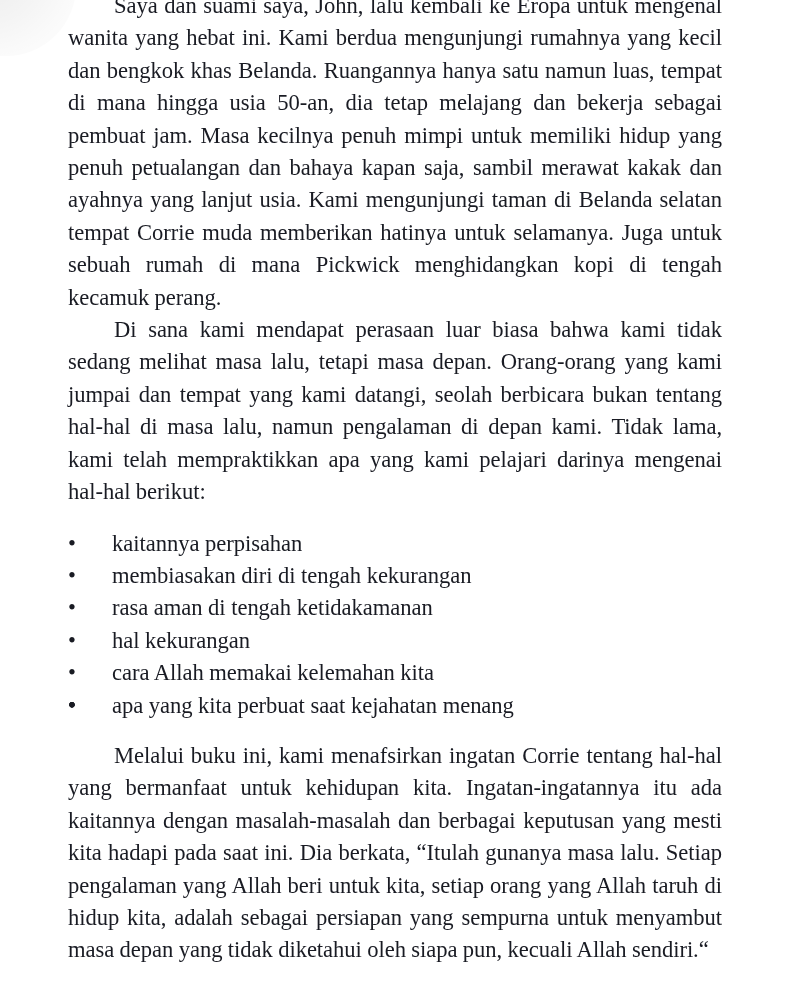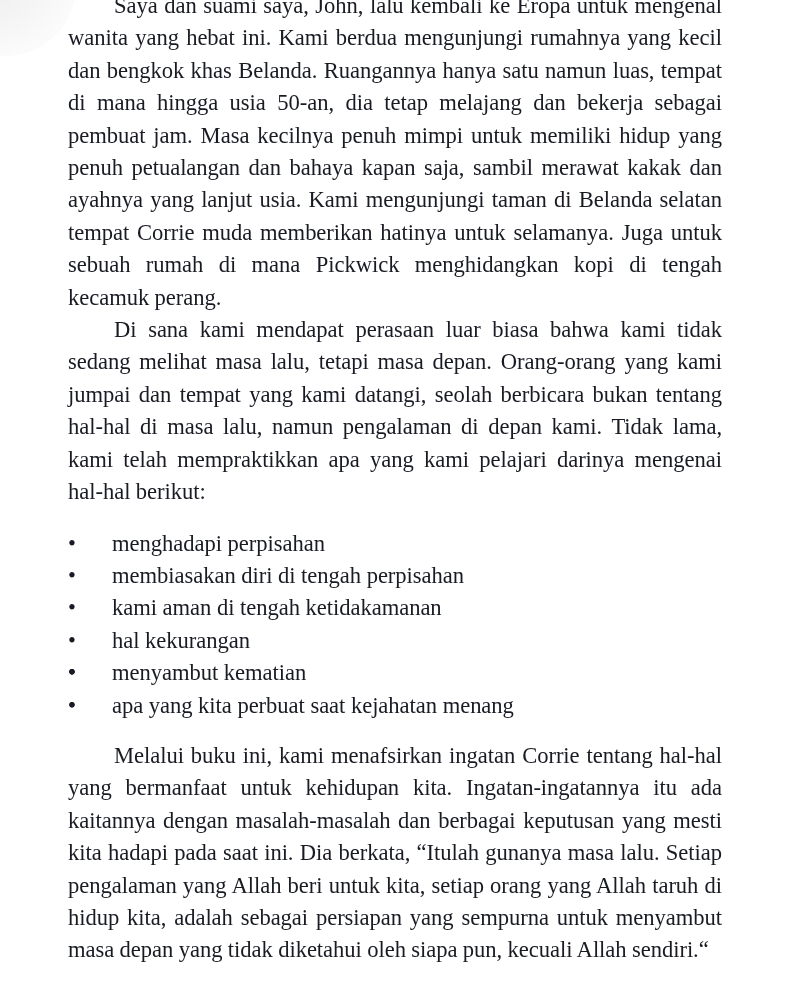--- a/index.html
+++ b/index.html
@@ -104,43 +104,43 @@
 
   <div class="text-column">
 
     <p class="body-para">Saya dan suami saya, John, lalu kembali ke Eropa untuk mengenal wanita yang hebat ini. Kami berdua mengunjungi rumahnya yang kecil dan bengkok khas Belanda. Ruangannya hanya satu namun luas, tempat di mana hingga usia 50-an, dia tetap melajang dan bekerja sebagai pembuat jam. Masa kecilnya penuh mimpi untuk memiliki hidup yang penuh petualangan dan bahaya kapan saja, sambil merawat kakak dan ayahnya yang lanjut usia. Kami mengunjungi taman di Belanda selatan tempat Corrie muda memberikan hatinya untuk selamanya. Juga untuk sebuah rumah di mana Pickwick menghidangkan kopi di tengah kecamuk perang.</p>
 
     <p class="body-para">Di sana kami mendapat perasaan luar biasa bahwa kami tidak sedang melihat masa lalu, tetapi masa depan. Orang-orang yang kami jumpai dan tempat yang kami datangi, seolah berbicara bukan tentang hal-hal di masa lalu, namun pengalaman di depan kami. Tidak lama, kami telah mempraktikkan apa yang kami pelajari darinya mengenai hal-hal berikut:</p>
 
     <ul class="bullet-list">
       <li>
         <span class="bullet-dot">•</span>
-        <span>menghadapi perpisahan</span>
+        <span>kaitannya perpisahan</span>
       </li>
       <li>
         <span class="bullet-dot">•</span>
-        <span>membiasakan diri di tengah perpisahan</span>
+        <span>membiasakan diri di tengah kekurangan</span>
       </li>
       <li>
         <span class="bullet-dot">•</span>
-        <span>kami aman di tengah ketidakamanan</span>
+        <span>rasa aman di tengah ketidakamanan</span>
       </li>
       <li>
         <span class="bullet-dot">•</span>
         <span>hal kekurangan</span>
       </li>
       <li>
         <span class="bullet-dot">•</span>
+        <span>cara Allah memakai kelemahan kita</span>
       </li>
       <li>
         <span class="bullet-dot">•</span>
       </li>
       <li>
         <span class="bullet-dot">•</span>
-        <span>menyambut kematian</span>
       </li>
       <li>
         <span class="bullet-dot">•</span>
       </li>
       <li>
         <span class="bullet-dot">•</span>
         <span>apa yang kita perbuat saat kejahatan menang</span>
       </li>
     </ul>
 

